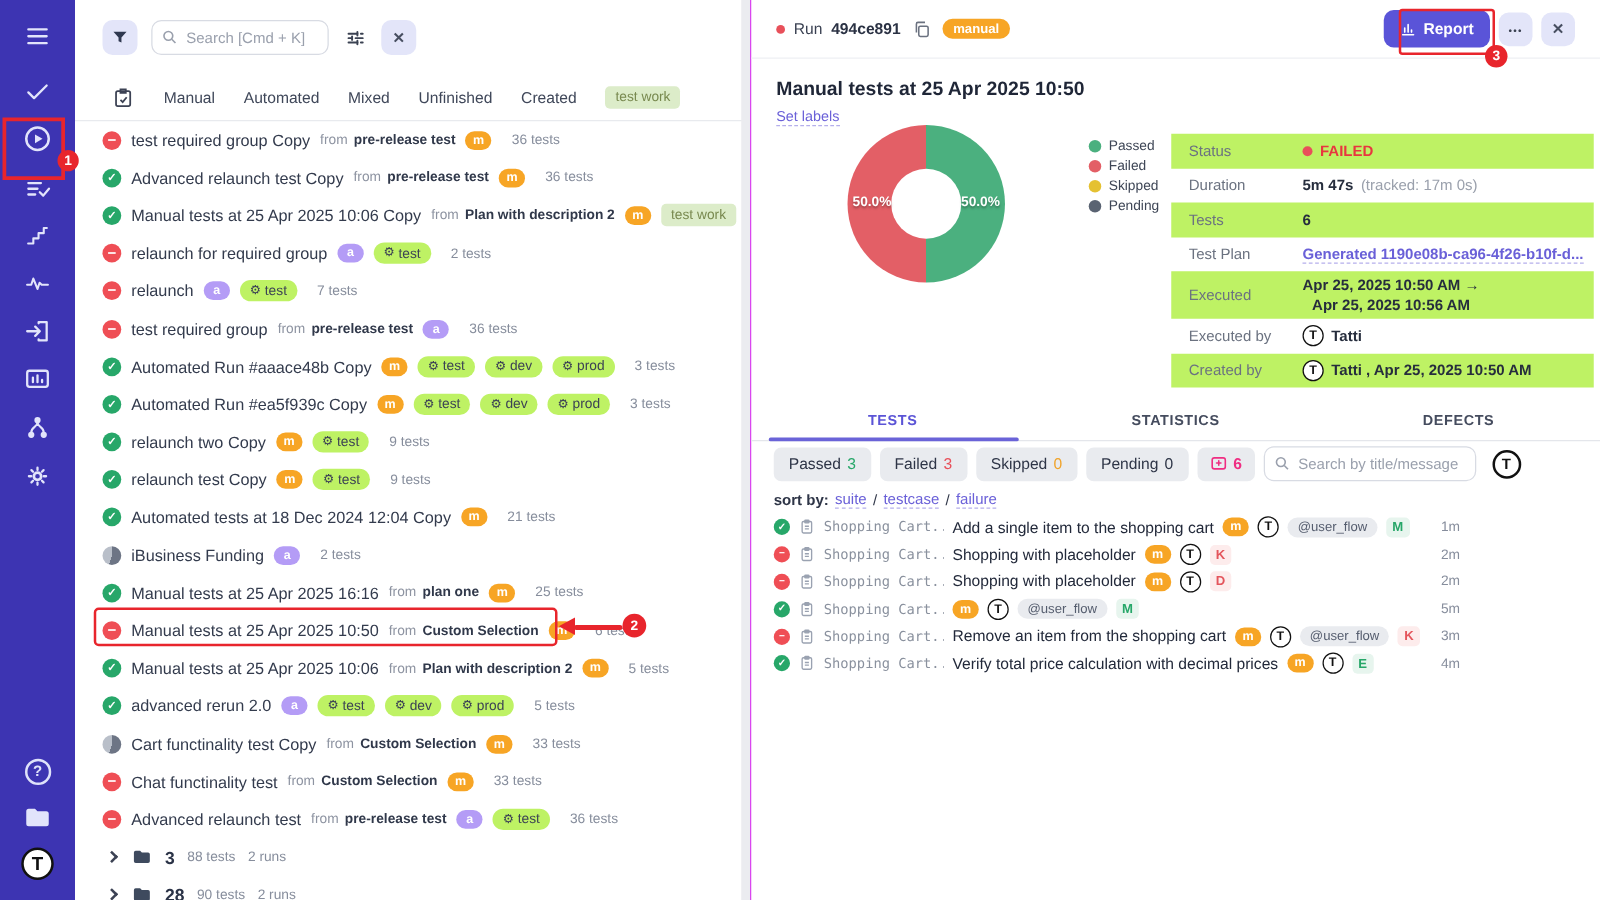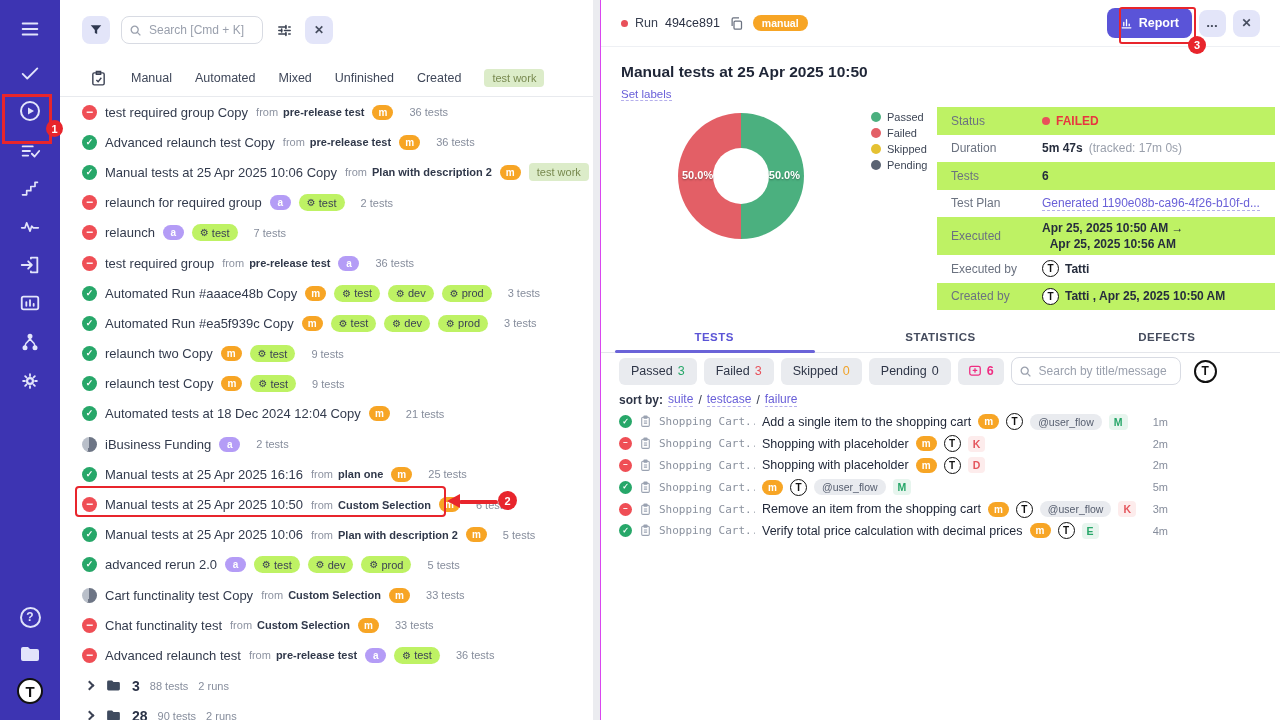--- a/index.html
+++ b/index.html
@@ -57,49 +57,49 @@
   .folder-row{height:30.2px;display:flex;align-items:center;padding:0 10px 0 26px;gap:10px;cursor:pointer}
   .chev{width:7px;height:7px;border-top:2px solid #3c4254;border-right:2px solid #3c4254;transform:rotate(45deg);margin-right:2px}
   .folder-name{font-size:14px;font-weight:bold;color:#2b3347}
   .folder-info{font-size:11px;color:#868d9c}
 
   
   .right-panel{position:absolute;left:600px;top:0;width:680px;height:720px;background:#fff;border-left:1px solid #d946ef}
   .rp-header{height:47px;border-bottom:1px solid #eef0f4;display:flex;align-items:center;padding:0 20px;gap:7px}
   .dot-red{width:7px;height:7px;border-radius:50%;background:#e8505a;display:inline-block}
   .run-word{font-size:12.5px;color:#3a4152}
-  .run-id{font-size:12.5px;font-weight:normal;color:#2a3143}
+  .run-id{font-size:12.5px;font-weight:bold;color:#2a3143}
   .copy-icon{cursor:pointer;display:flex;margin:0 2px}
   .manual-badge{background:#f7a525;color:#fff;font-size:10.5px;font-weight:bold;border-radius:9px;padding:2px 9px}
   .rp-header .spacer{flex:1}
   .report-btn{height:30px;background:#5a54d8;color:#fff;border:none;border-radius:8px;font-size:12.5px;font-weight:bold;display:flex;align-items:center;gap:6px;padding:0 13px;cursor:pointer;font-family:"Liberation Sans",sans-serif}
   .sq-btn{width:27px;height:27px;border-radius:8px;background:#e3e5f9;display:flex;align-items:center;justify-content:center;cursor:pointer;color:#3b4252}
   .dots::after{content:"•••";font-size:8px;letter-spacing:1px;color:#3b4252}
   .rp-title{font-size:15.5px;font-weight:bold;color:#1f2637;margin:16px 20px 0}
   .set-labels{display:inline-block;font-size:11.5px;color:#6a60d8;margin:7px 20px 0;border-bottom:1px dashed #b5afec;cursor:pointer}
 
-  .donut-wrap{position:absolute;left:77px;top:113px;width:126px;height:126px}
+  .donut-wrap{position:absolute;left:77px;top:100px;width:126px;height:126px}
   .donut{width:126px;height:126px;border-radius:50%;background:conic-gradient(#4bb07f 0 50%,#e35f66 50% 100%)}
   .donut-hole{position:absolute;left:35px;top:35px;width:56px;height:56px;border-radius:50%;background:#fff}
   .donut-lbl{position:absolute;top:56px;font-size:11px;font-weight:bold;color:#fff;text-shadow:0 1px 2px rgba(0,0,0,.35)}
   .donut-lbl.left{left:4px}
   .donut-lbl.right{right:4px}
   .legend{position:absolute;left:270px;top:111px;display:flex;flex-direction:column;gap:4px}
   .legend-item{display:flex;align-items:center;gap:6px;font-size:11px;color:#3e4656}
   .legend-dot{width:10px;height:10px;border-radius:50%}
   .ld-passed{background:#4bb07f}.ld-failed{background:#e35f66}.ld-skipped{background:#e5c132}.ld-pending{background:#5a6372}
 
   .detail-table{position:absolute;left:336px;top:107px;width:338px;font-size:12px}
   .drow{display:flex;align-items:center;min-height:27.5px;padding:4px 0}
   .drow.shade{background:#bef264}
   .dlabel{width:105px;min-width:105px;padding-left:14px;color:#6b7280}
   .dval{color:#262d3d;font-weight:bold;display:flex;align-items:center;gap:6px;flex-wrap:wrap}
   .failed-text{color:#e8373f;font-weight:bold}
   .muted{color:#9aa0ac;font-weight:normal}
-  .plan-link{color:#6a60d8;font-weight:normal;border-bottom:1px dashed #b5afec;cursor:pointer}
+  .plan-link{color:#6a60d8;font-weight:bold;border-bottom:1px dashed #b5afec;cursor:pointer}
   .two-line{display:flex;flex-direction:column;gap:2px;font-weight:bold}
   .avatar-sm{width:17px;height:17px;font-size:10px;border-width:1.5px}
 
   .rp-tabs{position:absolute;left:0;right:0;top:322px;height:31px;display:flex;border-bottom:1px solid #e4e6eb}
   .rp-tab{flex:1;display:flex;align-items:center;justify-content:center;font-size:11.5px;letter-spacing:.5px;color:#454c5e;cursor:pointer;position:relative;font-weight:bold}
   .rp-tab.active{color:#5b54d6}
   .rp-tab.active::after{content:"";position:absolute;left:14px;right:12px;bottom:-1px;height:3px;border-radius:2px;background:#6a63d8}
 
   .filter-row{position:absolute;left:18px;right:10px;top:356px;height:30px;display:flex;align-items:center;gap:7px}
   .fpill{background:#e9ebef;border-radius:6px;height:27px;display:flex;align-items:center;gap:5px;padding:0 12px;font-size:12.5px;color:#2e3547;cursor:pointer;white-space:nowrap}

